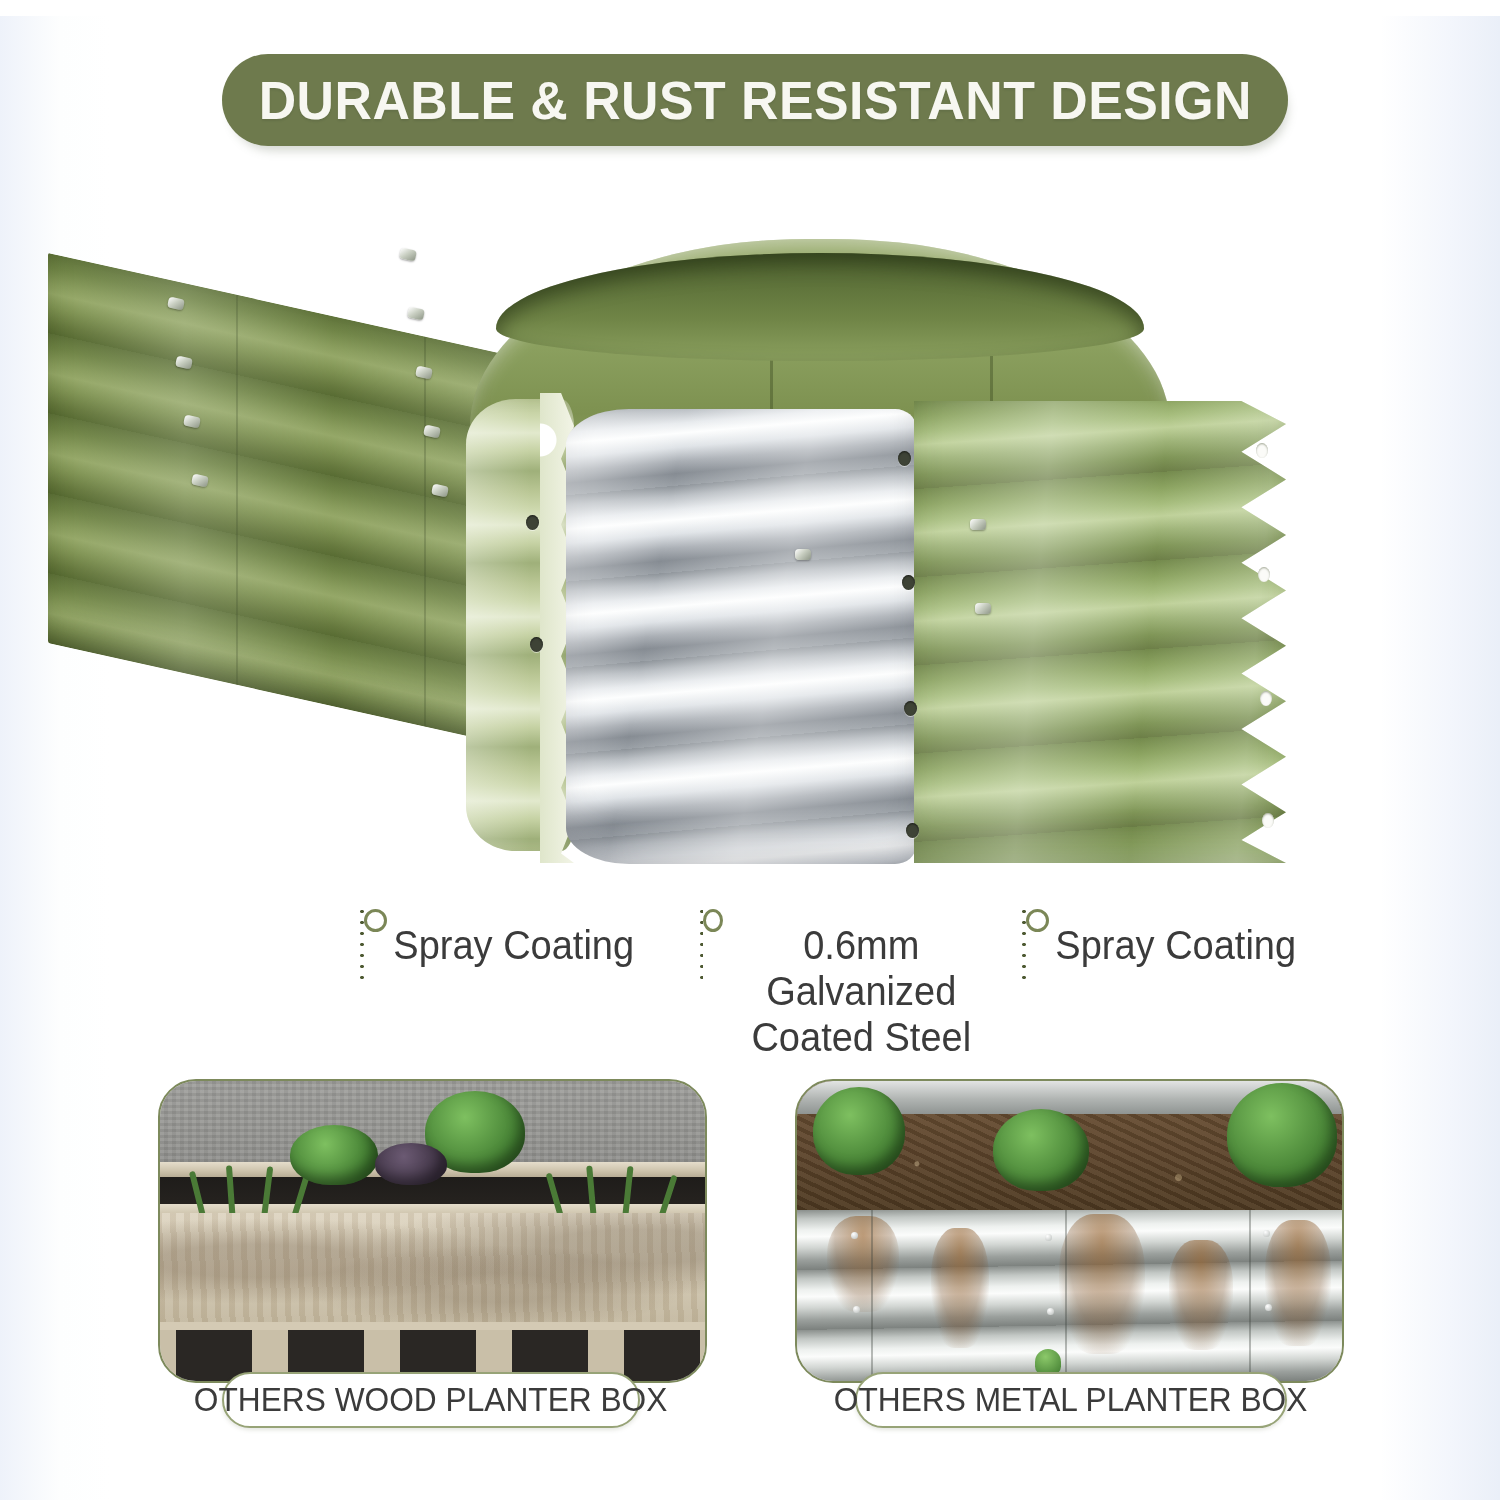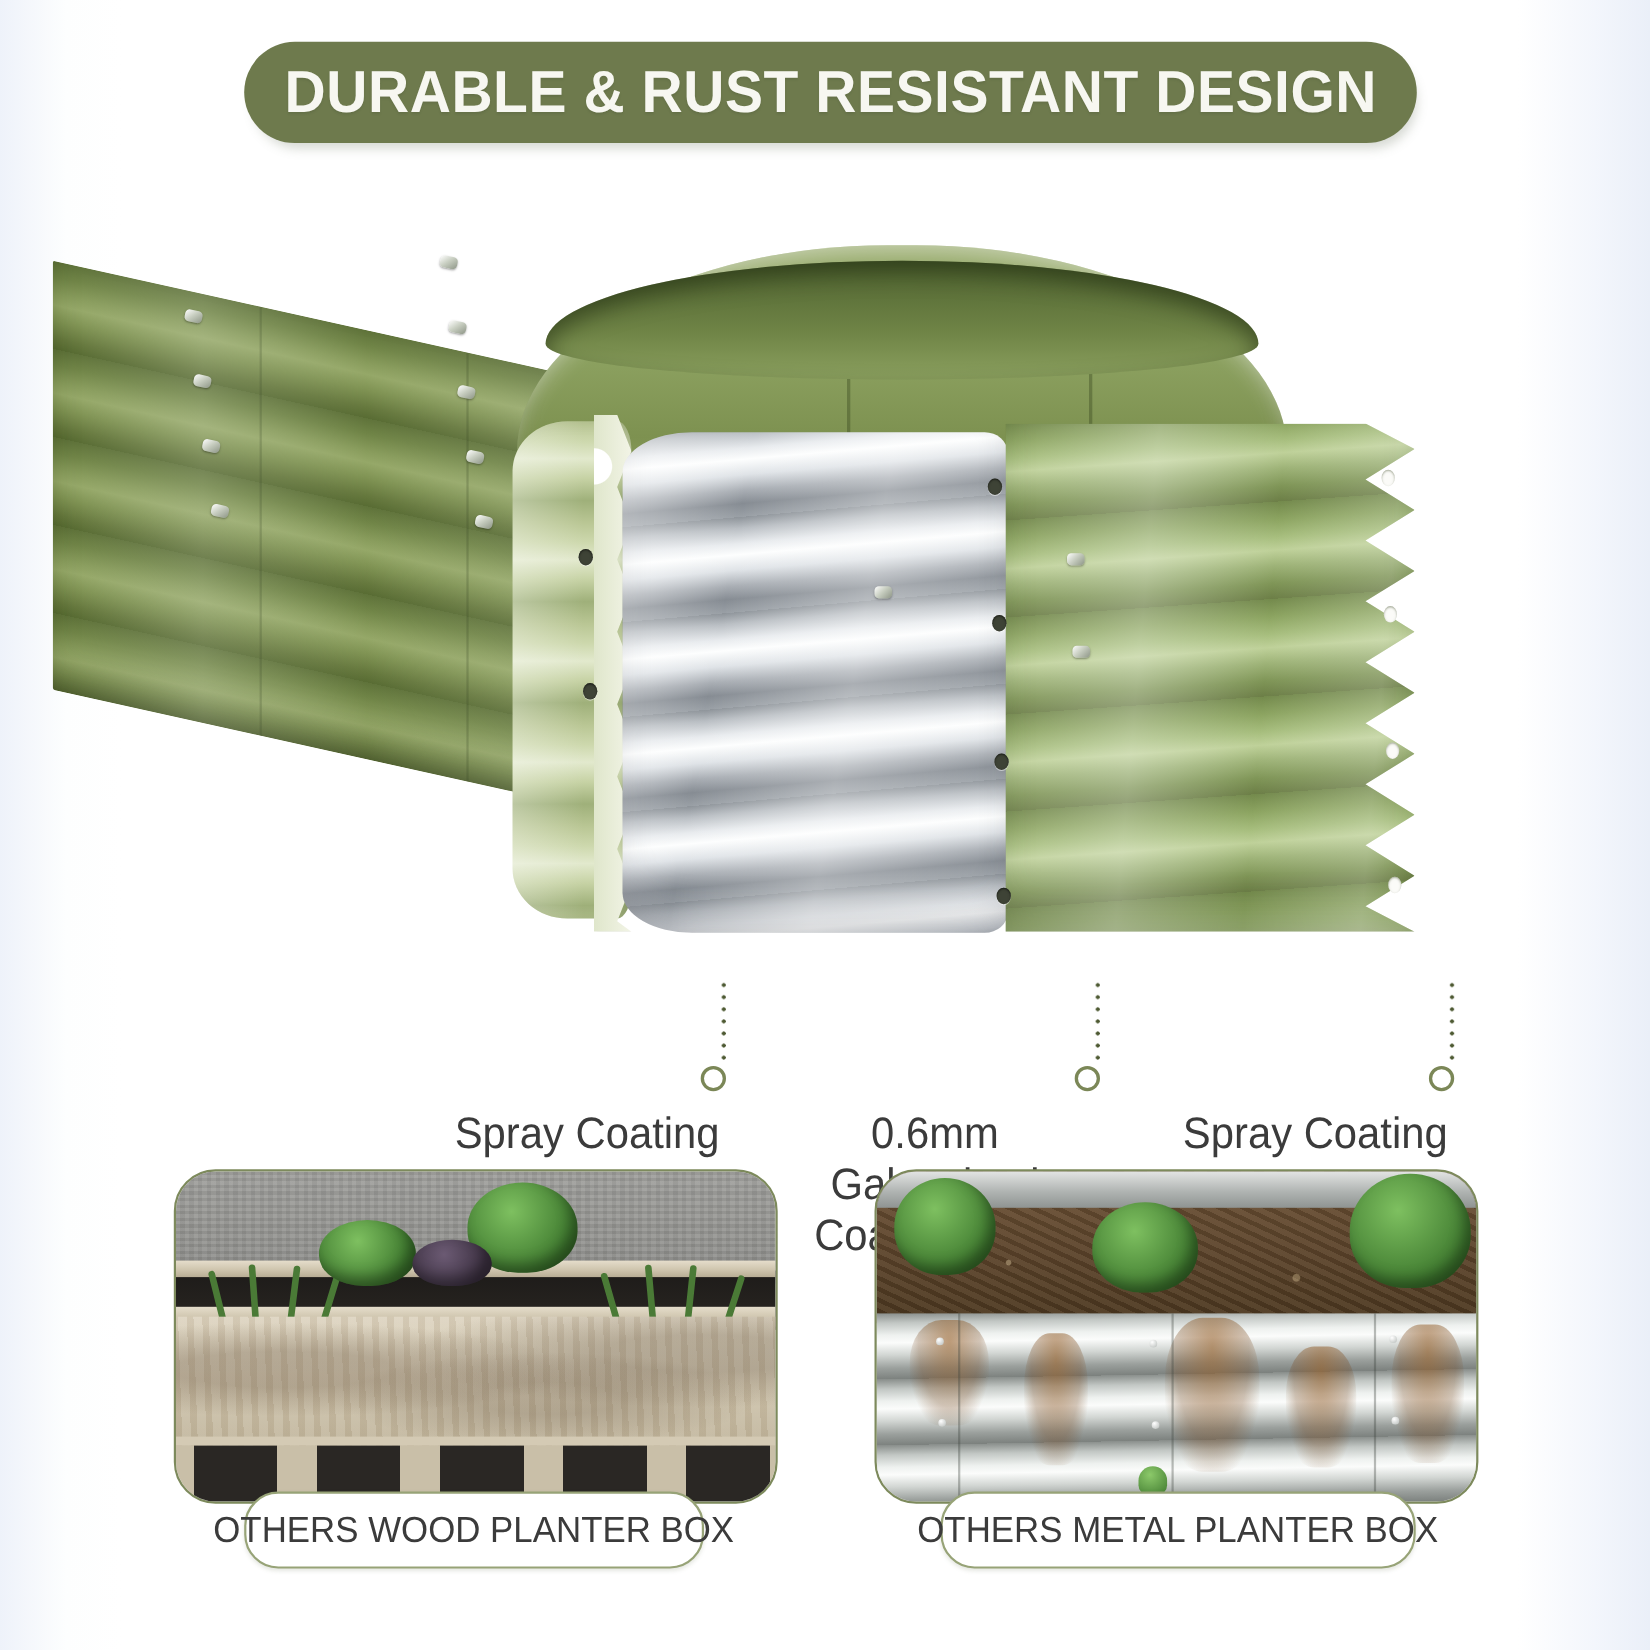--- a/index.html
+++ b/index.html
@@ -9,20 +9,21 @@
     font-family:"Liberation Sans", sans-serif;
     position:relative;
   }
   
   #page{
     position:absolute;inset:0;
     background:
       linear-gradient(90deg,#eef2fa 0px,#fdfefe 60px,#ffffff 110px,#ffffff 1380px,#f3f6fc 1450px,#eaeff8 1500px),
       linear-gradient(180deg,#f4f7fc 0px,#ffffff 160px,#ffffff 1340px,#eef2fa 1500px);
     overflow:hidden;
+    margin-top:16px;
   }
   
   .banner{
     position:absolute;left:222px;top:38px;width:1066px;height:92px;
     background:#6e7a4d;
     border-radius:46px;
     box-shadow:4px 9px 10px -4px rgba(120,130,110,.30);
     display:flex;align-items:center;justify-content:center;
   }
   .banner-text{
@@ -150,21 +151,21 @@
     content:"";position:absolute;inset:0;
     background:linear-gradient(95deg,rgba(255,255,255,.05) 0%,rgba(255,255,255,.30) 34%,rgba(255,255,255,.04) 62%,rgba(255,255,255,.22) 88%,rgba(255,255,255,0) 100%);
   }
   .whole{
     position:absolute;width:12px;height:15px;border-radius:50%;
     background:#fbfbf8;box-shadow:inset 0 1px 2px rgba(90,100,70,.55);
     z-index:6;
   }
 
   
-  .callout{position:absolute;display:flex;flex-direction:column;align-items:flex-end;}
+  .callout{position:absolute;display:flex;flex-direction:row;align-items:flex-start;}
   .dotline{
     width:4px;height:76px;
     background-image:radial-gradient(circle,#4e5a33 1.6px,transparent 2px);
     background-size:4px 11px;background-repeat:repeat-y;
   }
   .dotring{
     width:17px;height:17px;border-radius:50%;
     border:3.5px solid #7b8757;background:#ffffff;margin-top:3px;
   }
   .callout-label{
@@ -255,21 +256,21 @@
     position:absolute;width:7px;height:7px;border-radius:50%;
     background:radial-gradient(circle at 35% 30%,#ffffff,#b6bbb8);
   }
   .seam-v{position:absolute;top:0;bottom:0;width:2px;background:rgba(60,65,60,.35);}
   .sprout{
     position:absolute;width:26px;height:26px;border-radius:60% 60% 40% 40%;
     background:radial-gradient(circle at 40% 30%,#8cc96a,#3f7a2f);
   }
 
   .caption{
-    position:absolute;height:70px;min-width:400px;
+    position:absolute;height:56px;min-width:400px;
     background:#ffffff;border:2px solid #97a377;border-radius:31px;
     display:flex;align-items:center;justify-content:center;
     padding:0 30px;box-sizing:border-box;
     box-shadow:0 2px 4px rgba(100,110,80,.18);
   }
   .caption-text{
     color:#3b3b3b;font-size:33px;white-space:nowrap;transform:scaleX(.96);
   }
 </style>
 </head>

